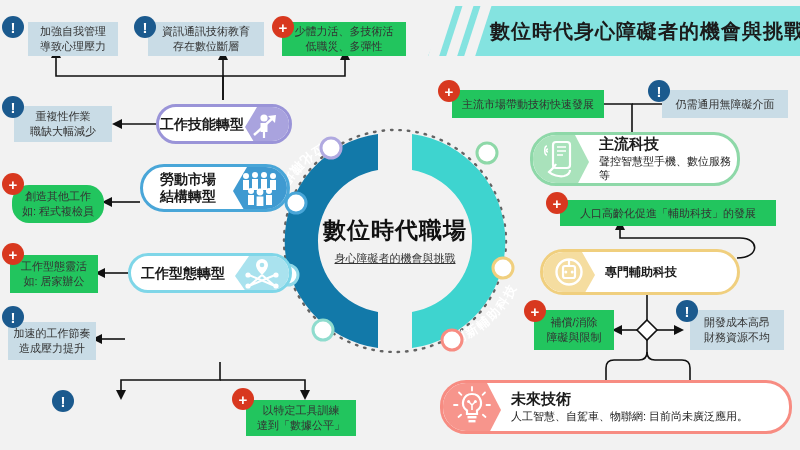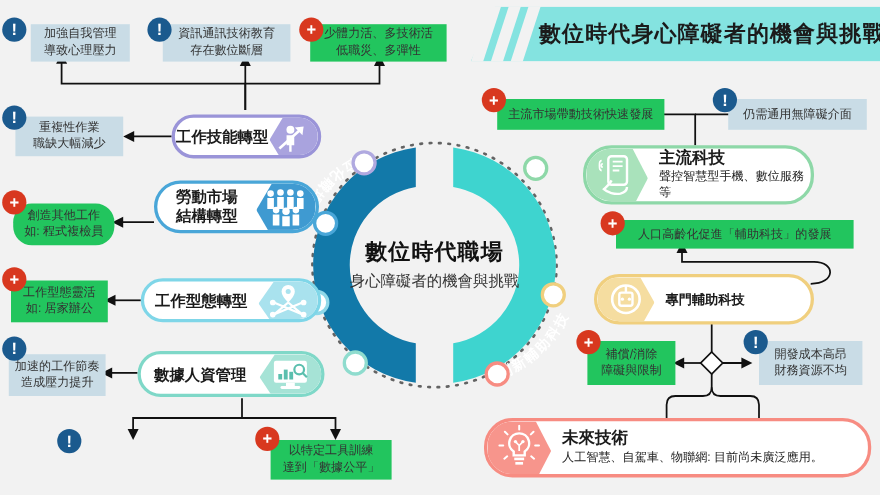--- a/index.html
+++ b/index.html
@@ -43,22 +43,22 @@
   
   .rpill{position:absolute;box-sizing:border-box;background:#fff;border-radius:26px;
          display:flex;align-items:center;overflow:hidden;}
   .rpill .pic{height:100%;display:flex;align-items:center;justify-content:center;}
   .rpill .rtext{flex:1;padding-left:10px;}
   .rpill .rtitle{font-size:15px;font-weight:bold;color:#1b1b1b;line-height:1.25;}
   .rpill .rsub{font-size:11px;color:#222;line-height:1.3;}
 
   
   .center-text{position:absolute;left:300px;top:215px;width:190px;text-align:center;}
-  .center-title{font-size:20px;font-weight:bold;color:#111;letter-spacing:1px;}
-  .center-sub{font-size:14px;color:#333;margin-top:5px;}
+  .center-title{font-size:23px;font-weight:bold;color:#111;letter-spacing:1px;}
+  .center-sub{font-size:11px;color:#333;margin-top:5px;text-decoration:underline;}
 
   svg{position:absolute;left:0;top:0;}
   .conn{fill:none;stroke:#111;stroke-width:1.6;}
 </style>
 </head>
 <body>
 
 <div id="stage">
 
   <div class="header">
@@ -199,35 +199,20 @@
         <circle cx="19" cy="8" r="2.3" fill="#a9e2ee"></circle>
         <path d="M19 18 L6 29 M19 18 L32 29 M6 18 L32 29 M32 18 L6 29" stroke="#fff" stroke-width="2" fill="none"></path>
         <circle cx="5" cy="18" r="2.6" fill="#fff"></circle>
           <circle cx="33" cy="18" r="2.6" fill="#fff"></circle>
         <circle cx="5" cy="29" r="2.6" fill="#fff"></circle>
           <circle cx="33" cy="29" r="2.6" fill="#fff"></circle>
       </svg>
     </div>
   </div>
 
-  <div class="pill" style="left:125px;top:319px;width:170px;height:42px;border:3px solid #7fd8c8;">
-    <div class="plabel" style="font-size:14px;">數據人資管理</div>
-    <div class="pic" style="width:56px;background:#a6e3d6;clip-path:polygon(14px 0,56px 0,56px 42px,14px 42px,0 21px);">
-      <svg width="40" height="32" viewBox="0 0 40 32" style="position:static;">
-        <rect x="5" y="4" width="30" height="20" rx="2" fill="#fff"></rect>
-        <rect x="9" y="16" width="3.5" height="5" fill="#5bbfae"></rect>
-        <rect x="14" y="12" width="3.5" height="9" fill="#5bbfae"></rect>
-        <rect x="19" y="14" width="3.5" height="7" fill="#5bbfae"></rect>
-        <circle cx="28" cy="12" r="4.4" fill="none" stroke="#5bbfae" stroke-width="2"></circle>
-        <path d="M31.4 15.4 L35 19" stroke="#5bbfae" stroke-width="2"></path>
-        <path d="M16 24h8v3h-8z" fill="#fff"></path>
-          <rect x="11" y="27" width="18" height="2.6" rx="1.3" fill="#fff"></rect>
-      </svg>
-    </div>
-  </div>
 
   <div class="rpill" style="left:530px;top:132px;width:210px;height:54px;border:3px solid #8ed8a8;">
     <div class="pic" style="width:56px;background:#a9e2bb;clip-path:polygon(0 0,42px 0,56px 27px,42px 54px,0 54px);">
       <svg width="34" height="38" viewBox="0 0 34 38" style="position:static;">
         <rect x="9" y="2" width="17" height="26" rx="3" fill="none" stroke="#fff" stroke-width="2.2"></rect>
         <path d="M13 7h9M13 11h9M13 15h6" stroke="#fff" stroke-width="1.6"></path>
         <path d="M4 9c-2 0-2 3 0 3M3 6c-3 0-3 9 0 9" stroke="#fff" stroke-width="1.6" fill="none"></path>
         <path d="M12 24c-2 4-5 6-7 8 3 3 10 5 15 4 4-1 6-3 6-6" fill="none" stroke="#fff" stroke-width="2.2"></path>
       </svg>
     </div>

